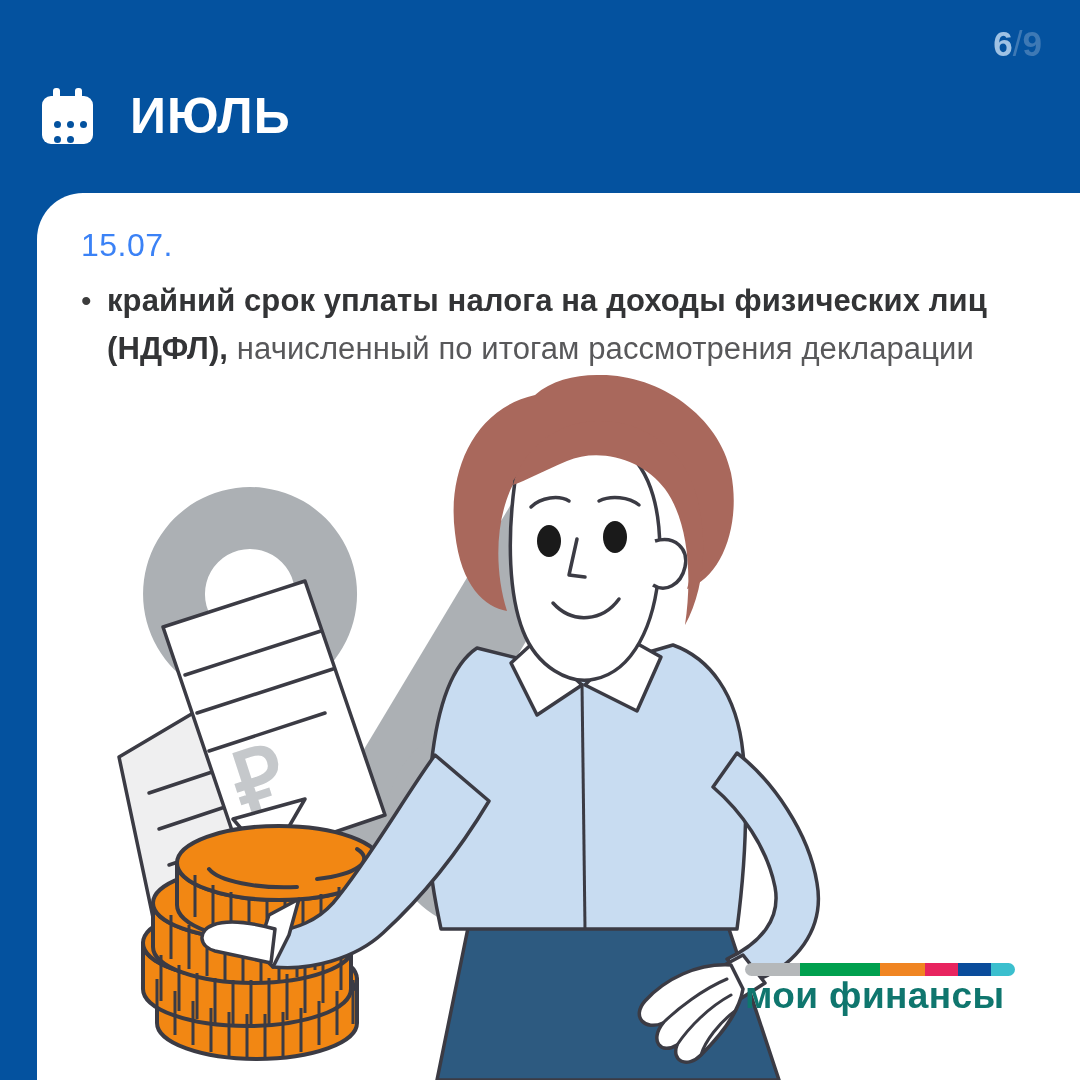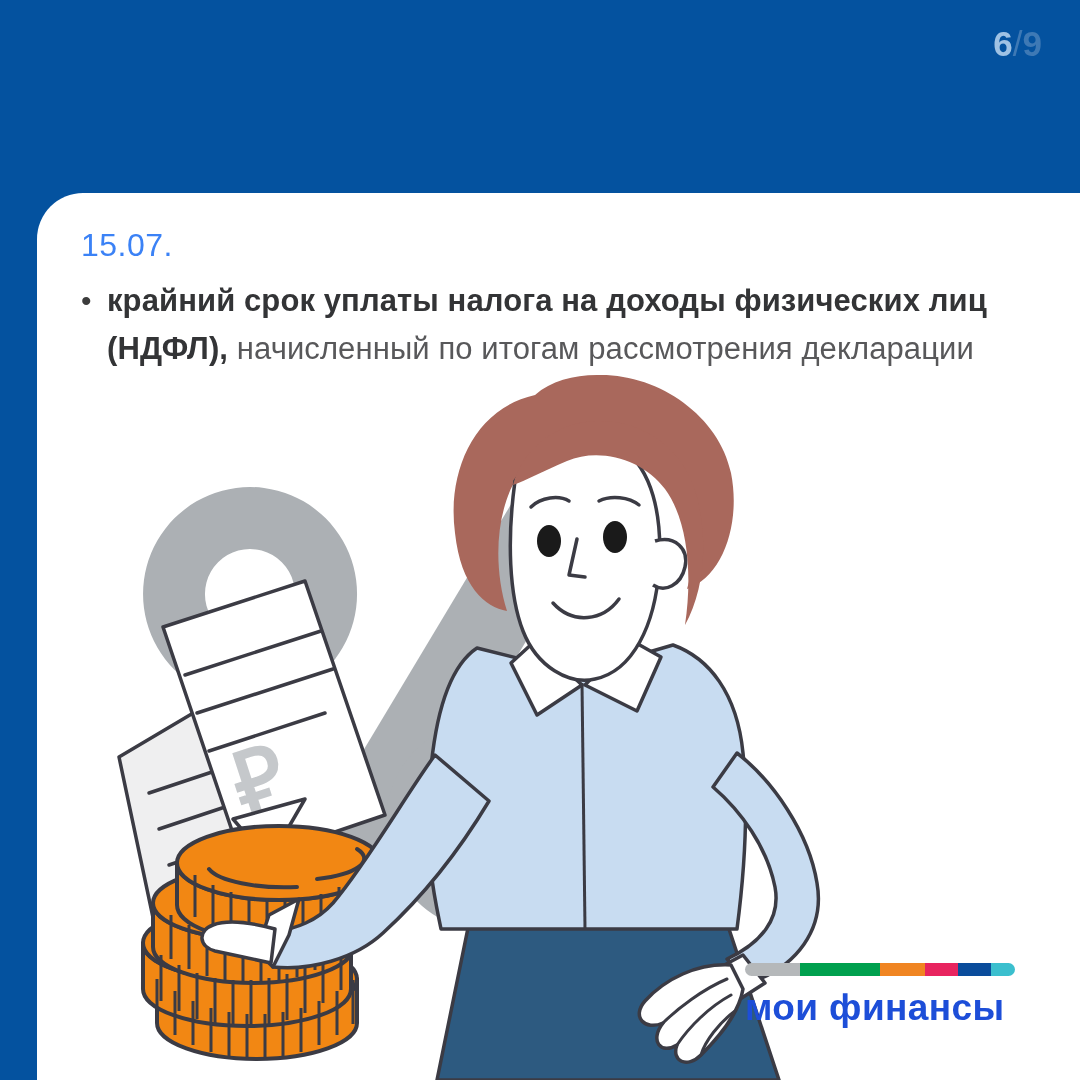--- a/index.html
+++ b/index.html
@@ -69,33 +69,47 @@
   #illus { position:absolute; left:0; top:170px; width:1043px; height:717px; }
   #illus svg { display:block; }
 
   
   #logo { position:absolute; left:708px; top:770px; width:276px; }
   #logo-bar { display:flex; height:13px; width:270px; }
   #logo-bar .seg { height:13px; }
   #logo-bar .seg:first-child { border-top-left-radius:7px; border-bottom-left-radius:7px; }
   #logo-bar .seg:last-child { border-top-right-radius:7px; border-bottom-right-radius:7px; }
   #logo-text {
-    margin-top:12px; font-size:37px; font-weight:bold; color:#1d4ed8;
+    margin-top:0; font-size:37px; font-weight:bold; color:#0f766e;
     letter-spacing:0.4px; line-height:1.1;
   }
 </style>
 </head>
 <body>
 
 <div id="header">
 
   <div id="page-counter">
     <span class="cur">6</span><span class="sep">/</span><span class="tot">9</span>
   </div>
 
+  <div id="month-row">
+    <div id="cal-icon">
+      <div class="tab l"></div>
+      <div class="tab r"></div>
+      <div class="body">
+        <div class="dot d1"></div>
+        <div class="dot d2"></div>
+        <div class="dot d3"></div>
+        <div class="dot d4"></div>
+        <div class="dot d5"></div>
+      </div>
+    </div>
+    <div id="month-title">ИЮЛЬ</div>
+  </div>
 </div>
 
 <div id="card">
 
   <div id="date-label">15.07.</div>
 
   <div id="bullet-row">
     <div id="bullet-dot">•</div>
     <div id="bullet-text"><b>крайний срок уплаты налога на доходы физических лиц (НДФЛ),</b><span> начисленный по итогам рассмотрения декларации</span></div>
   </div>

